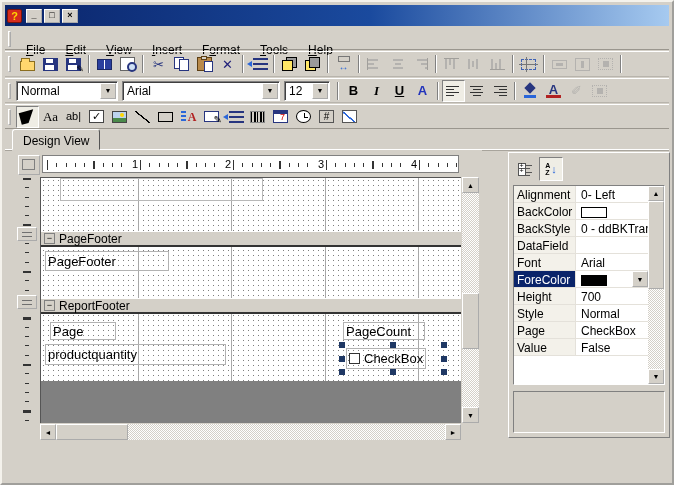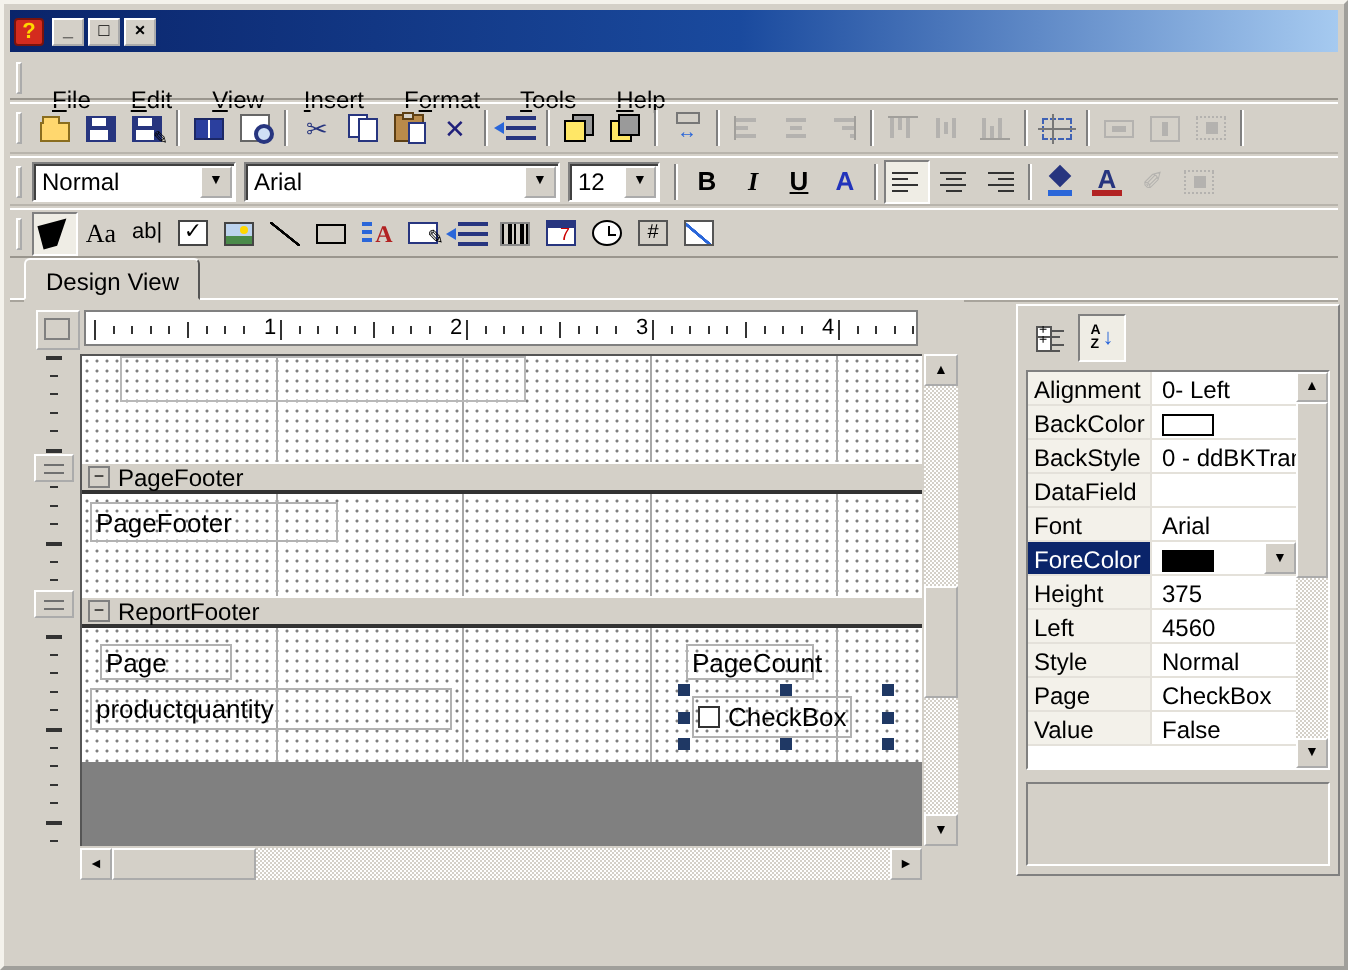--- a/index.html
+++ b/index.html
@@ -503,21 +503,21 @@
         <div class="band" style="top: 120px;">
           <span class="collapse">−</span>
           <span class="bandlbl">ReportFooter</span>
         </div>
         <div class="ctl" style="left: 9px; top: 144px; width: 66px; height: 18px;">
           <span class="ctltxt">Page</span>
         </div>
         <div class="ctl" style="left: 4px; top: 166px; width: 181px; height: 21px;">
           <span class="ctltxt">productquantity</span>
         </div>
-        <div class="ctl" style="left: 302px; top: 144px; width: 64px; height: 18px;">
+        <div class="ctl" style="left: 302px; top: 144px; width: 82px; height: 18px;">
           <span class="ctltxt">PageCount</span>
         </div>
         <div class="ctl" style="left: 305px; top: 170px; width: 80px; height: 21px;">
           <span class="cbsq"></span>
           <span class="ctltxt">CheckBox</span>
         </div>
         <div class="handles" style="left: 299px; top: 165px; width: 106px; height: 31px;">
           <span class="hd hd0"></span>
           <span class="hd hd1"></span>
           <span class="hd hd2"></span>
@@ -585,25 +585,21 @@
           <div class="prow">
             <div class="pname">Font</div>
             <div class="pval"><span class="pvtext">Arial</span></div>
           </div>
           <div class="prow prow-sel">
             <div class="pname">ForeColor</div>
             <div class="pval"><span class="swatch" style="background: rgb(0, 0, 0);"></span><span class="pdrop">▼</span></div>
           </div>
           <div class="prow">
             <div class="pname">Height</div>
-            <div class="pval"><span class="pvtext">375</span></div>
-          </div>
-          <div class="prow">
-            <div class="pname">Left</div>
-            <div class="pval"><span class="pvtext">4560</span></div>
+            <div class="pval"><span class="pvtext">700</span></div>
           </div>
           <div class="prow">
             <div class="pname">Style</div>
             <div class="pval"><span class="pvtext">Normal</span></div>
           </div>
           <div class="prow">
             <div class="pname">Page</div>
             <div class="pval"><span class="pvtext">CheckBox</span></div>
           </div>
           <div class="prow">

